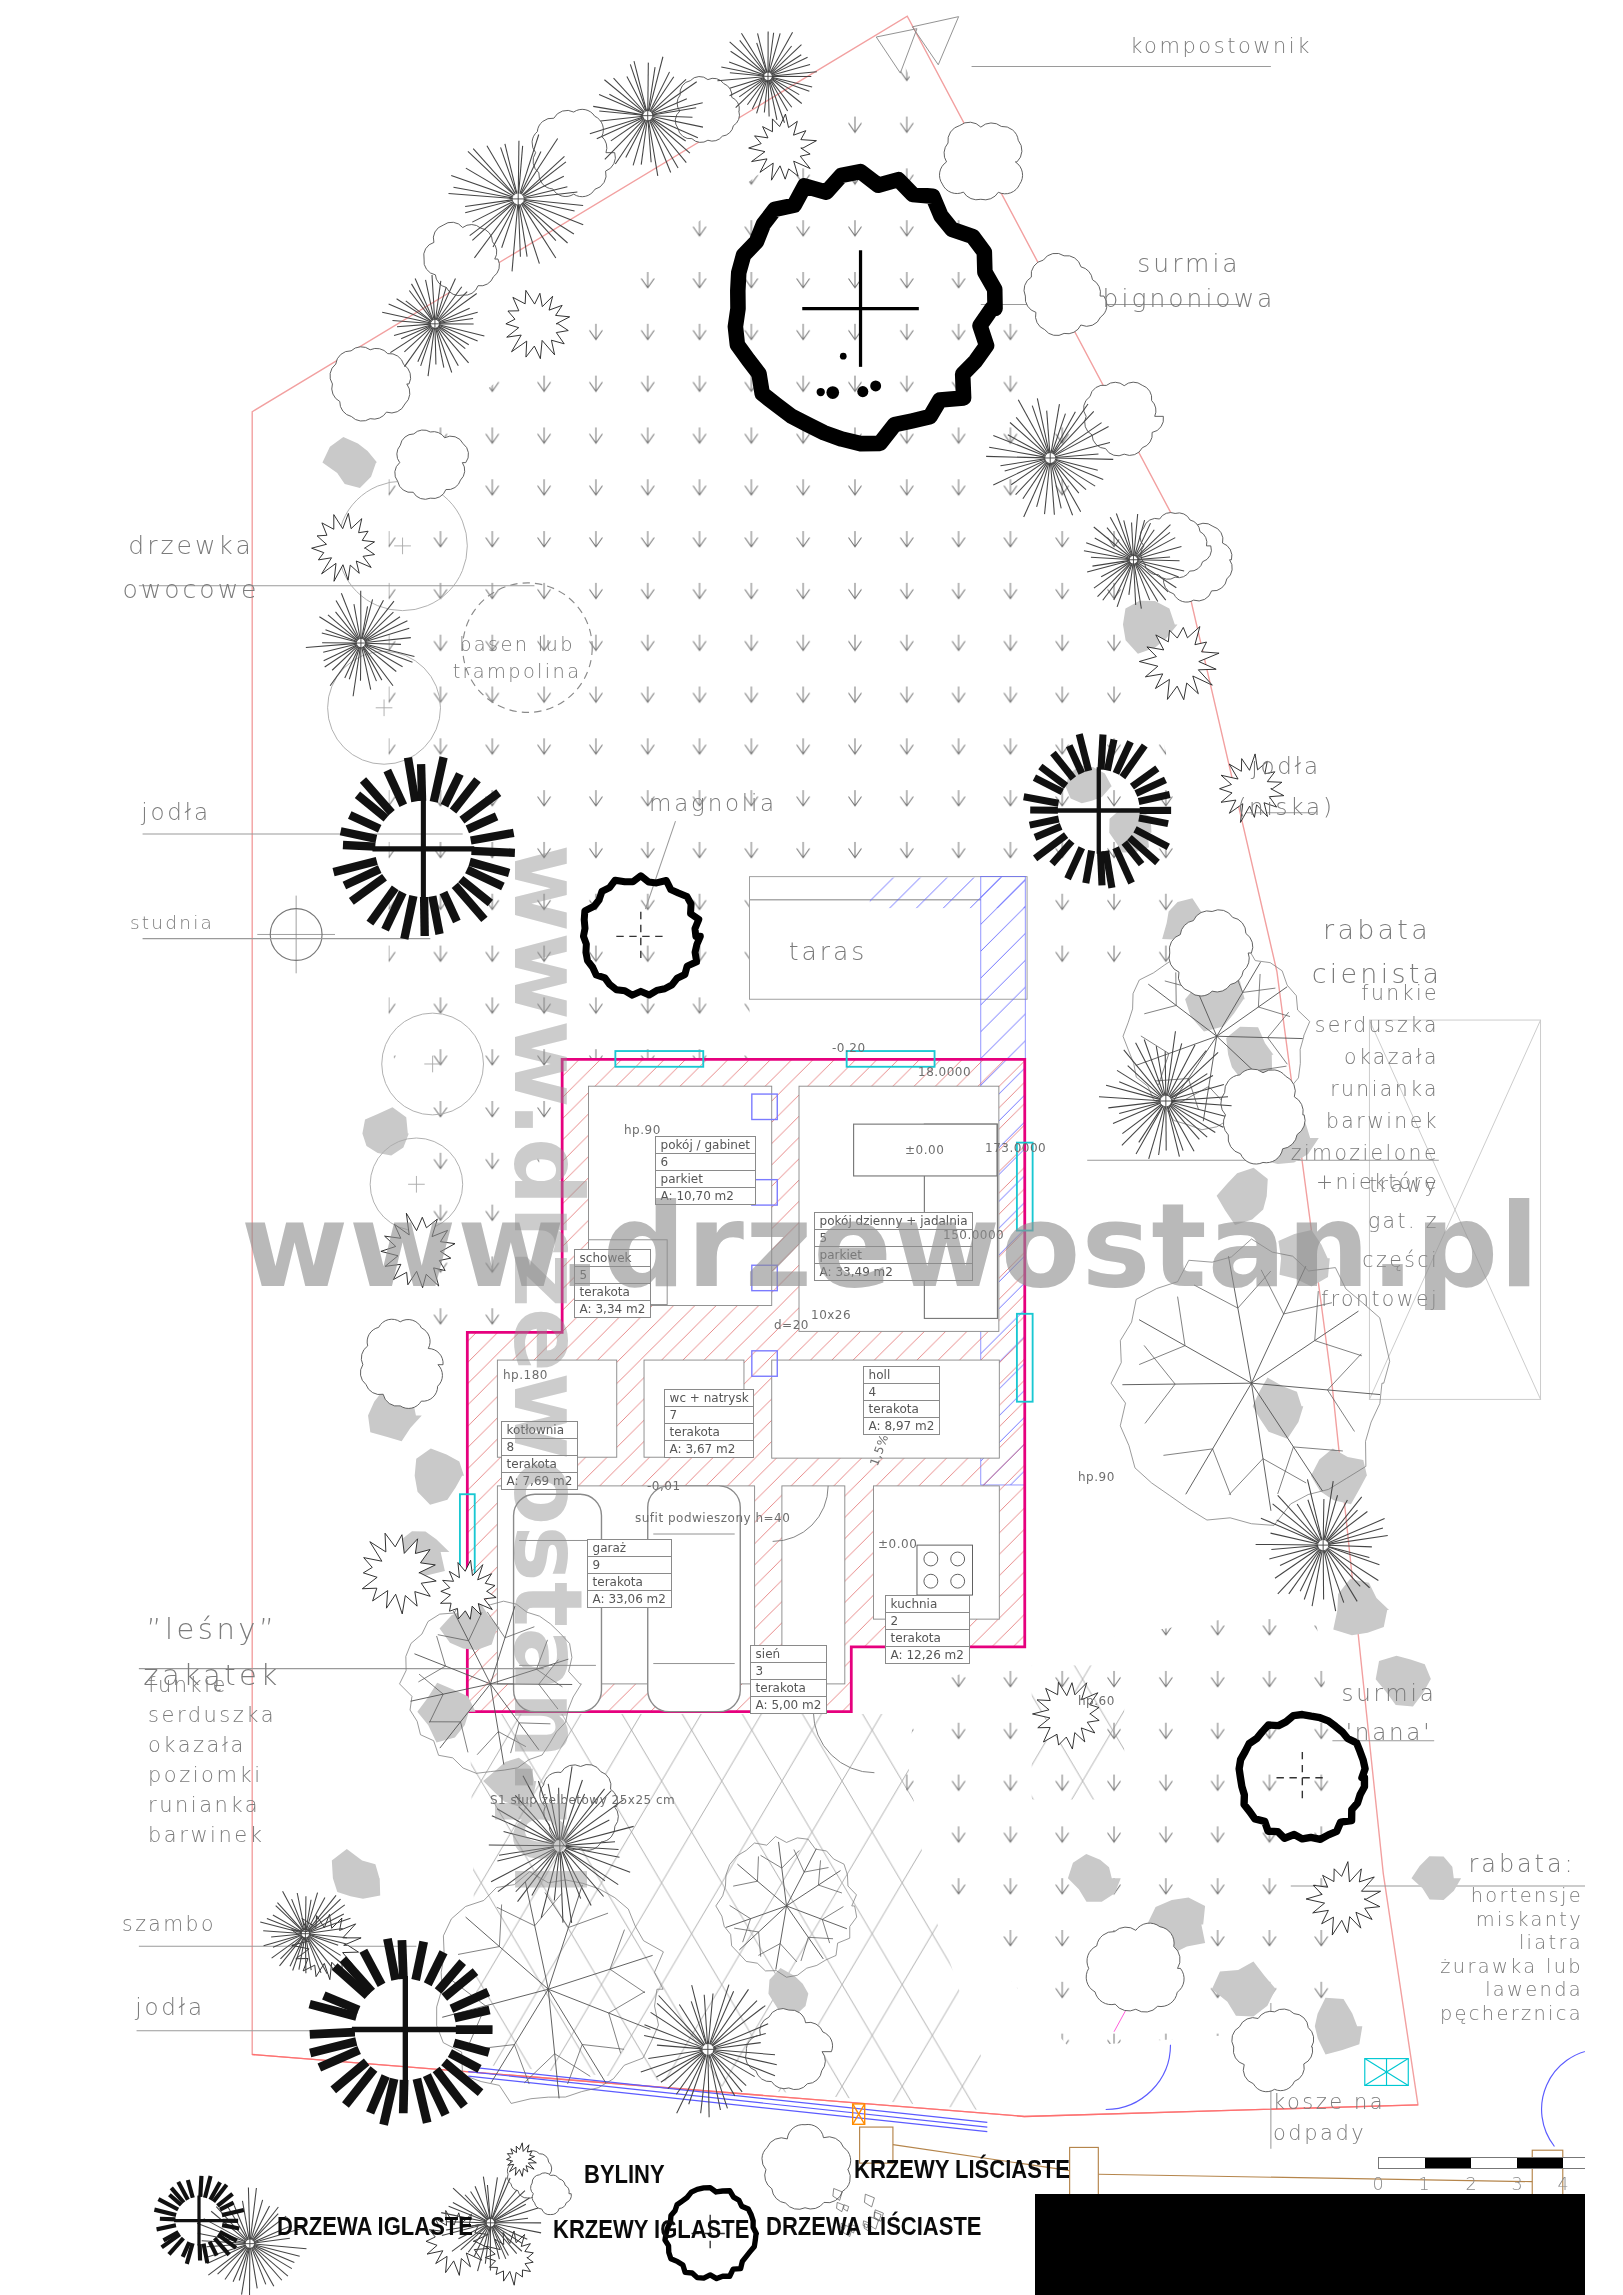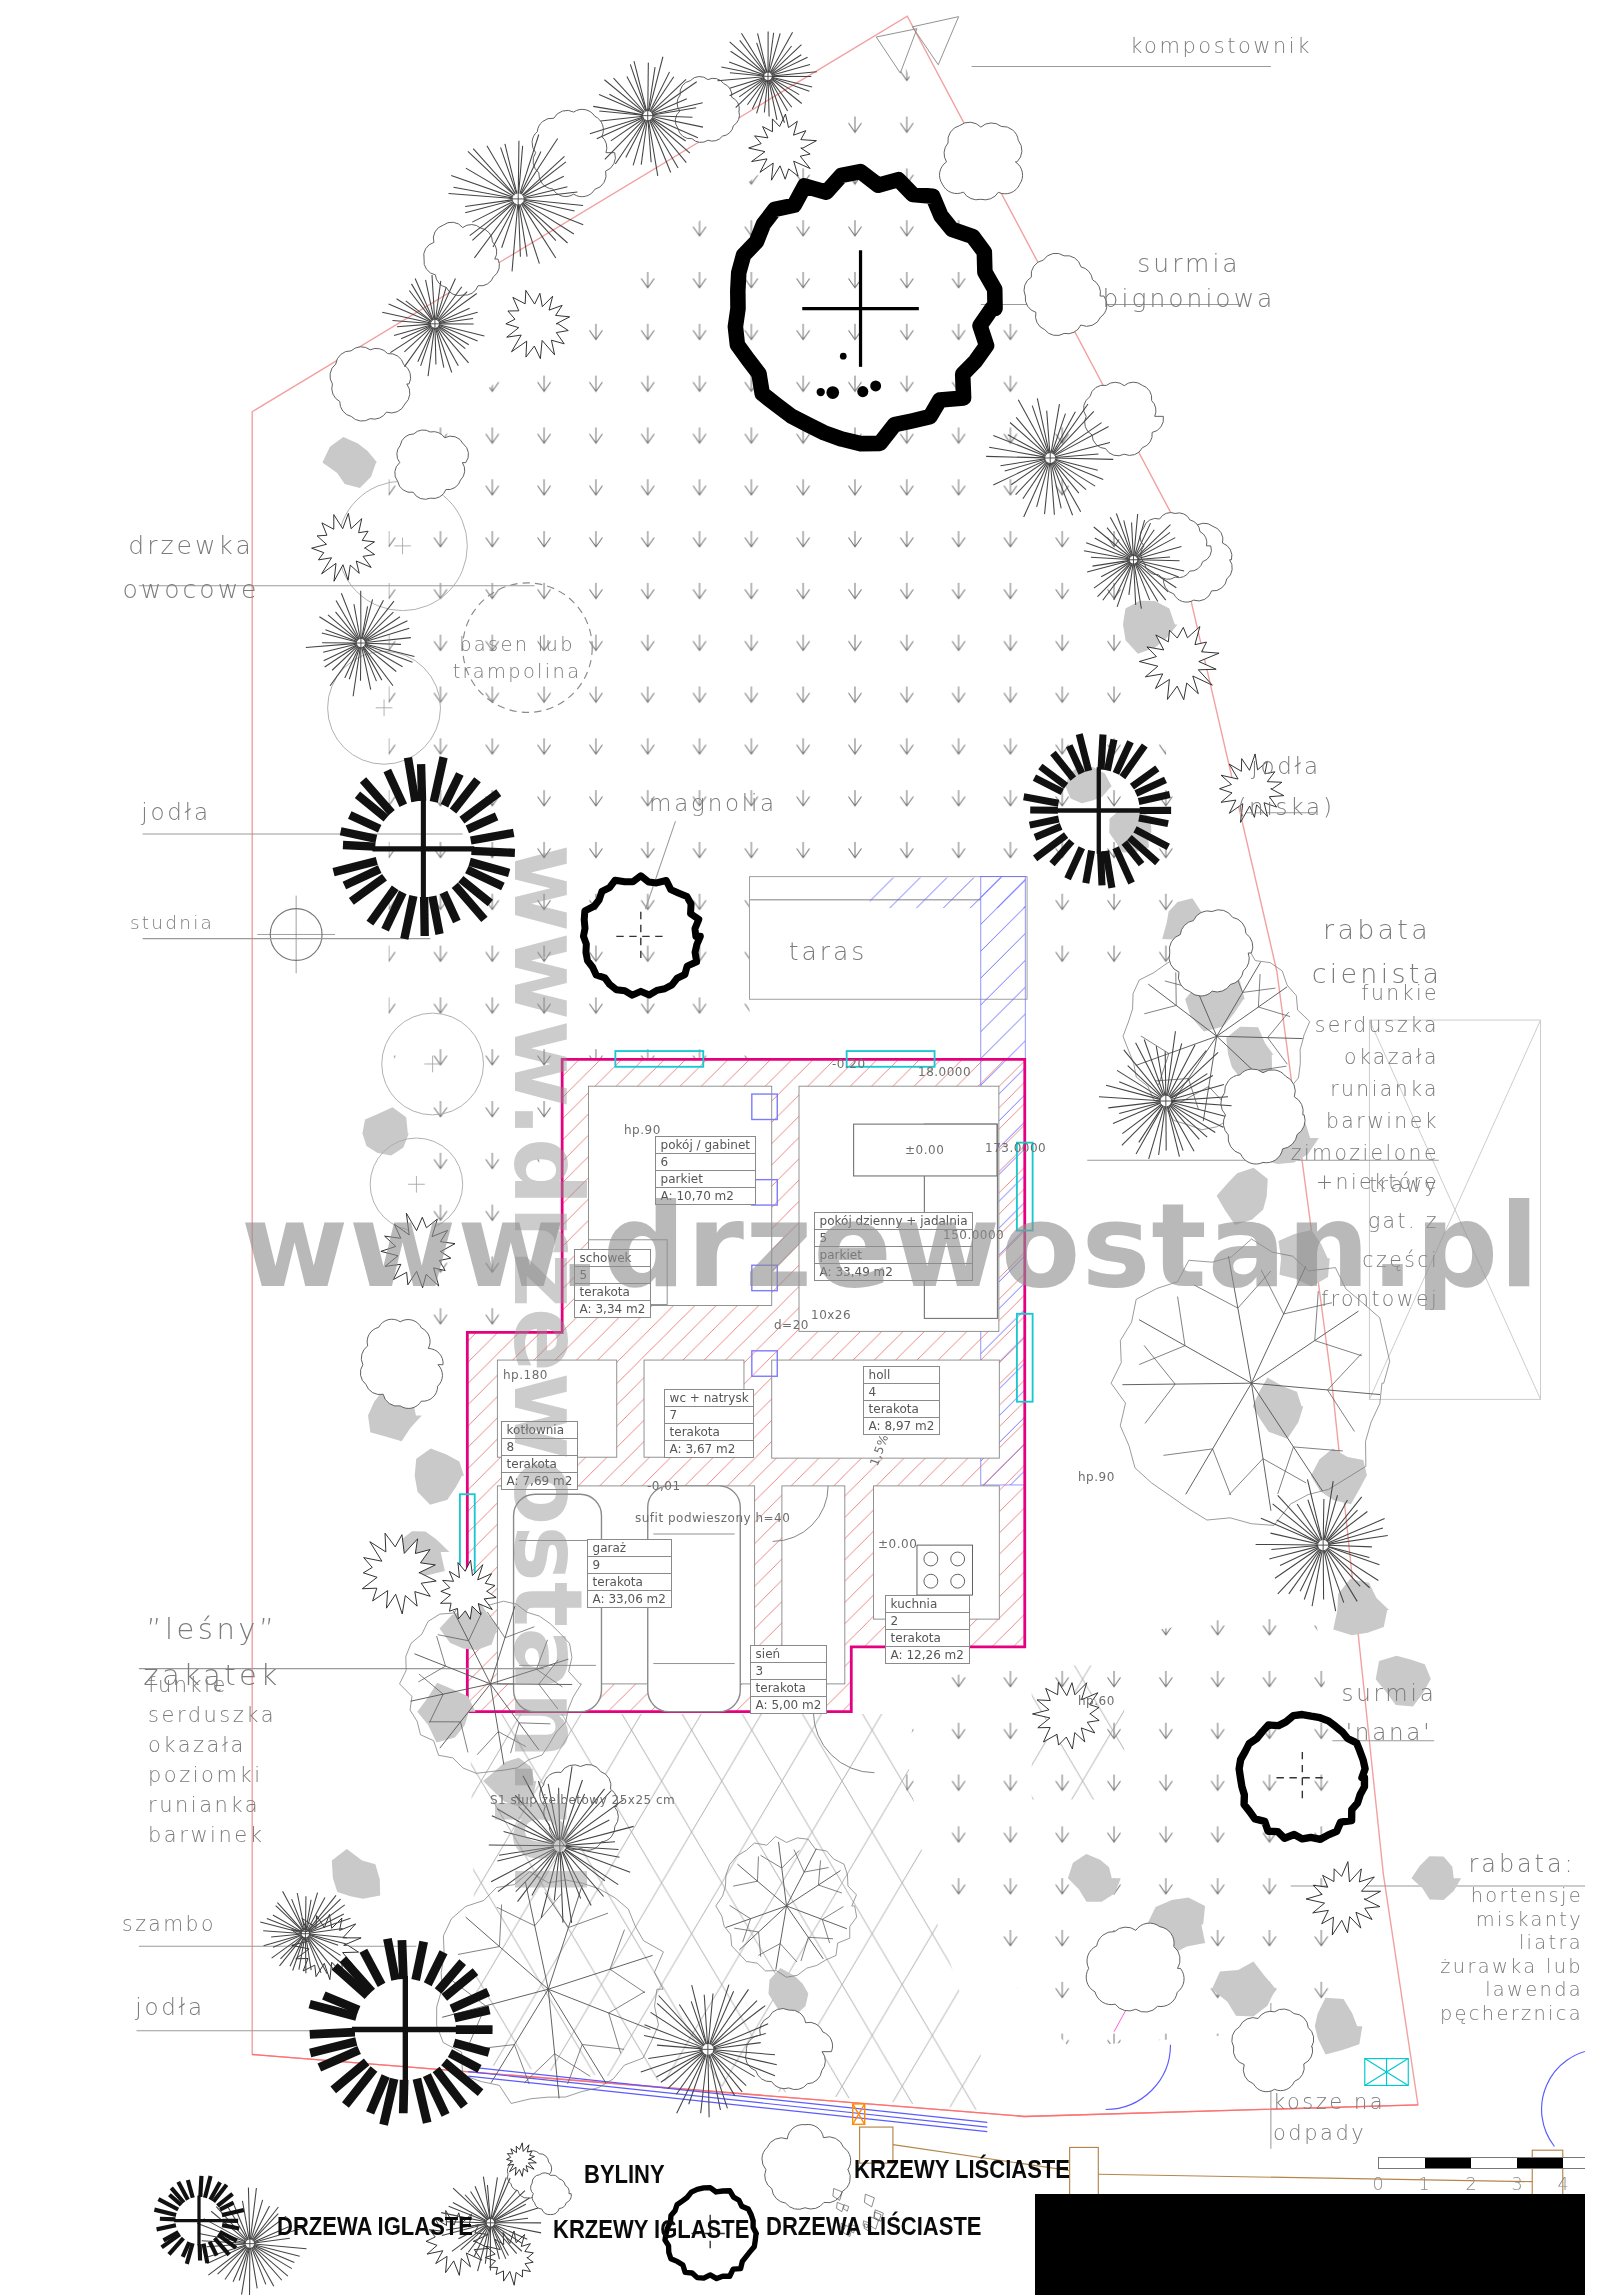--- a/index.html
+++ b/index.html
@@ -1194,21 +1194,21 @@
         <div>A: 5,00 m2</div>
       </div>
       <div class="room" style="left: 885px; top: 1595px;">
         <div>kuchnia</div>
         <div>2</div>
         <div>terakota</div>
         <div>A: 12,26 m2</div>
       </div>
     </div>
   <div id="annot-layer">
-      <div class="ann" style="left: 832px; top: 1041px; margin-top: 16px;">-0.20</div>
+      <div class="ann" style="left: 832px; top: 1041px;">-0.20</div>
       <div class="ann" style="left: 905px; top: 1143px;">±0.00</div>
       <div class="ann" style="left: 918px; top: 1065px;">18.0000</div>
       <div class="ann" style="left: 985px; top: 1141px;">173.0000</div>
       <div class="ann" style="left: 943px; top: 1228px;">150.0000</div>
       <div class="ann" style="left: 624px; top: 1123px;">hp.90</div>
       <div class="ann" style="left: 878px; top: 1537px;">±0.00</div>
       <div class="ann" style="left: 647px; top: 1479px;">-0,01</div>
       <div class="ann" style="left: 863px; top: 1443px; transform: rotate(-70deg);">1,5%</div>
       <div class="ann" style="left: 503px; top: 1368px;">hp.180</div>
       <div class="ann" style="left: 635px; top: 1511px;">sufit podwieszony h=40</div>

